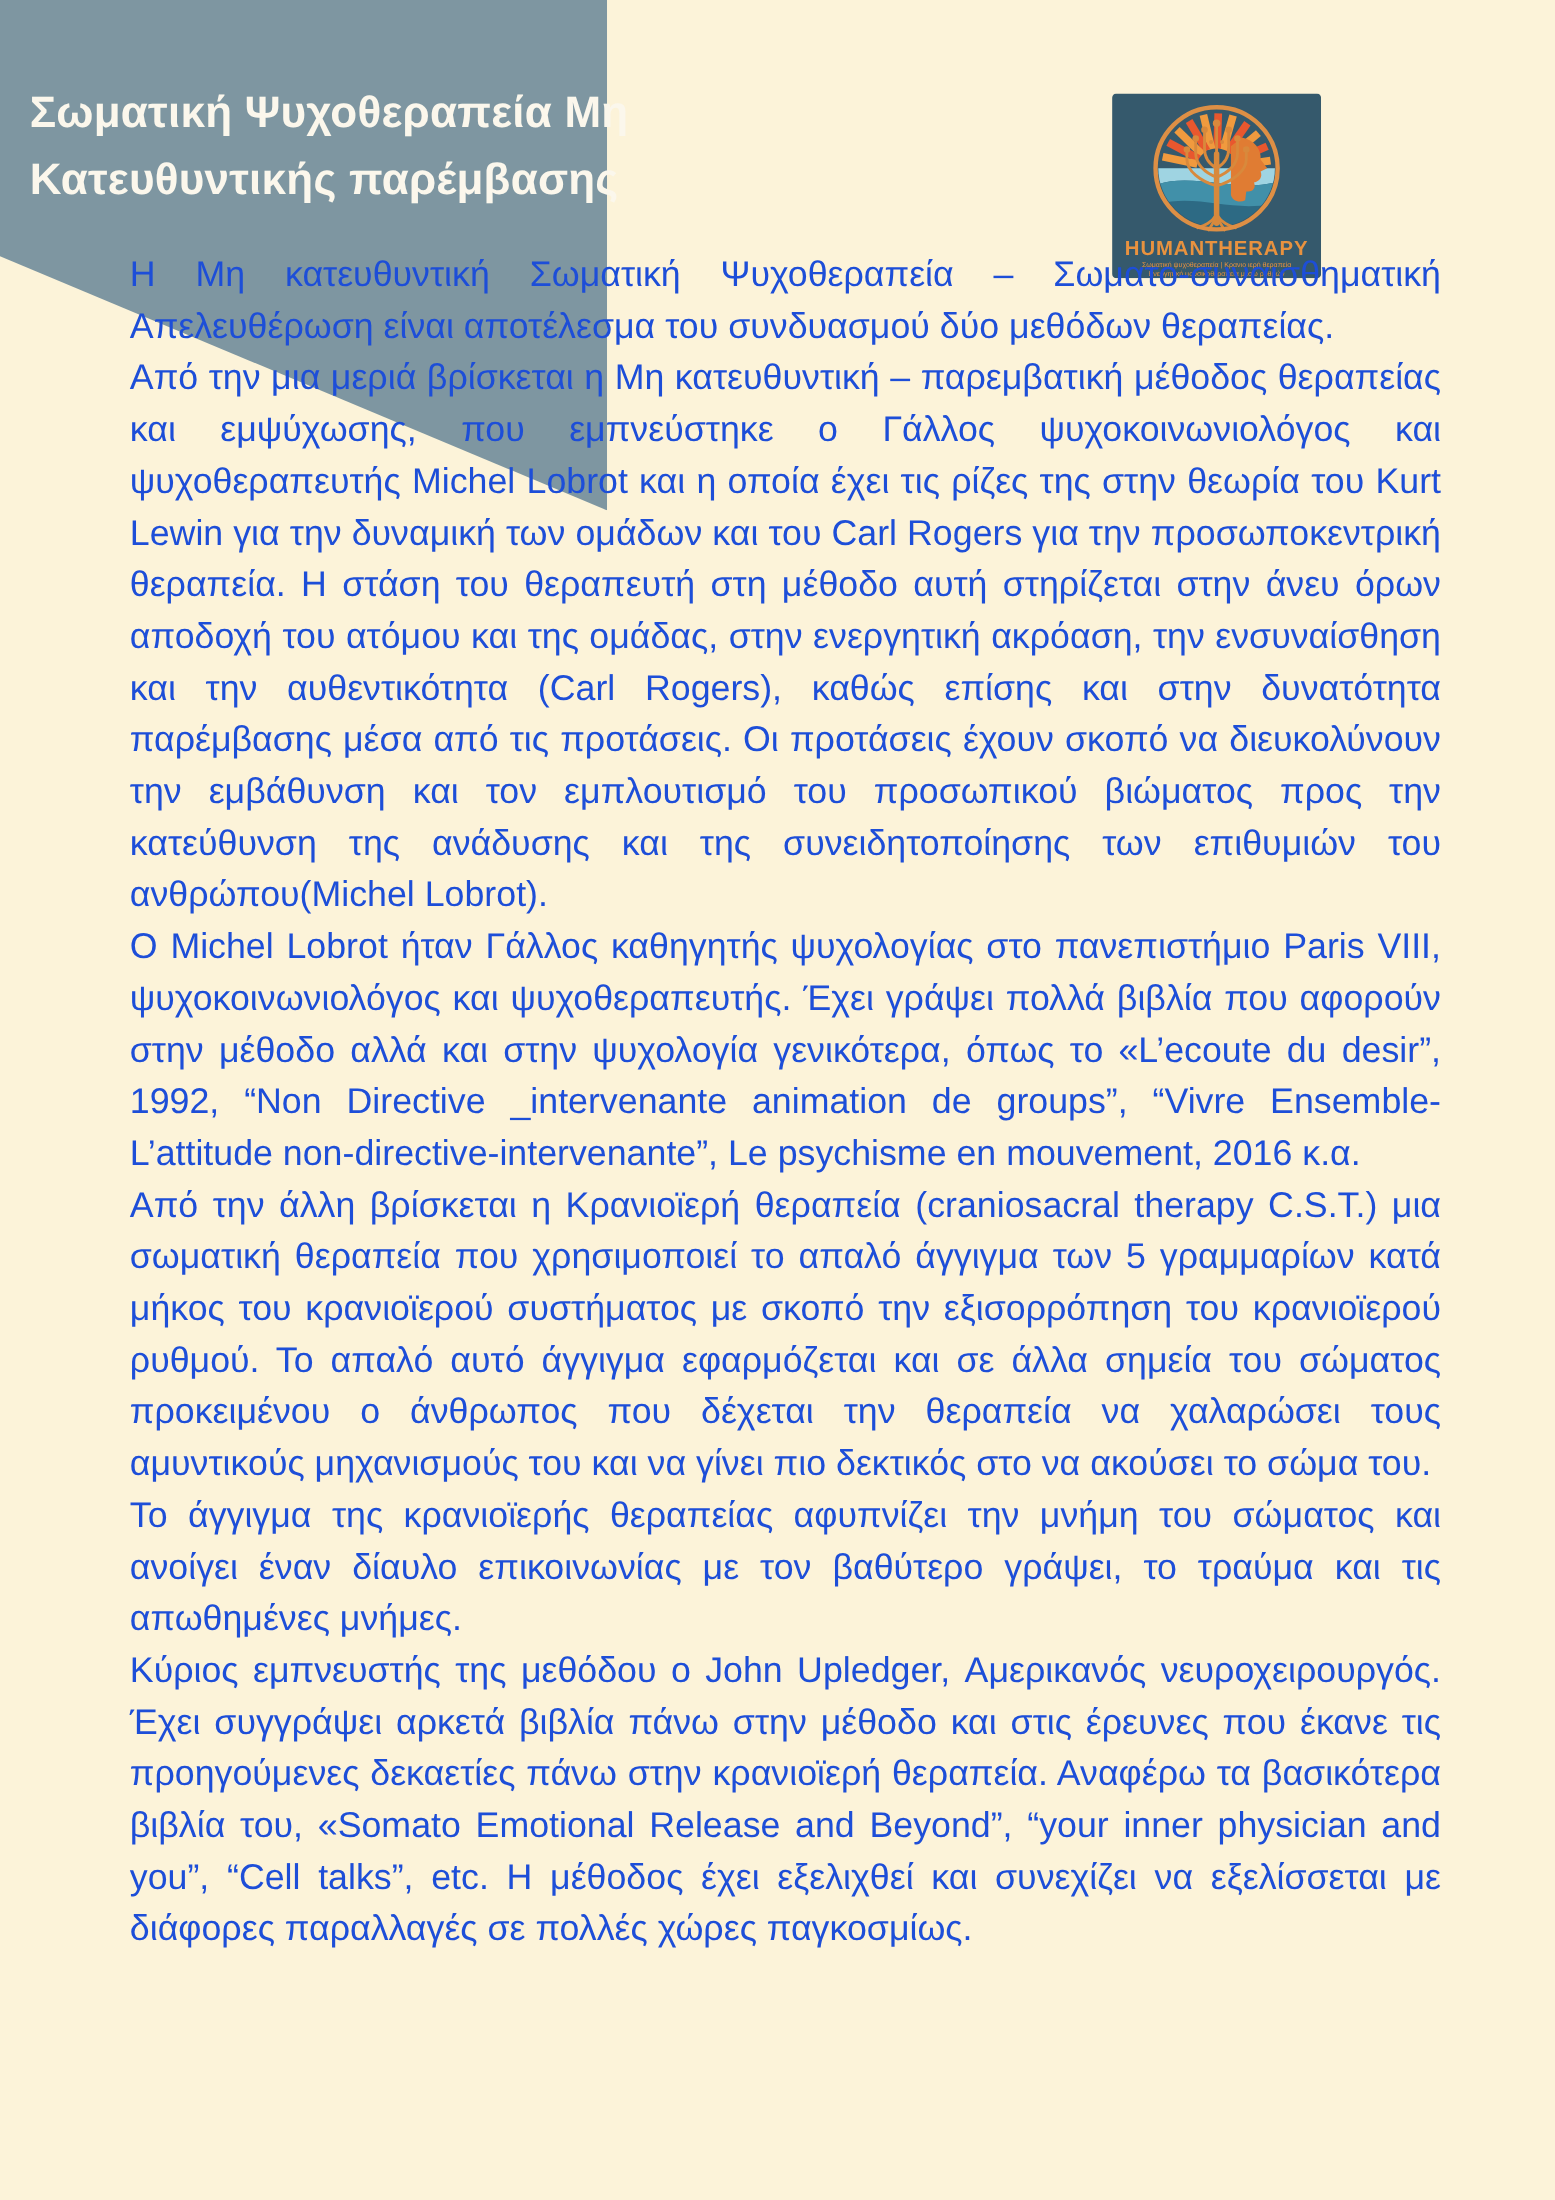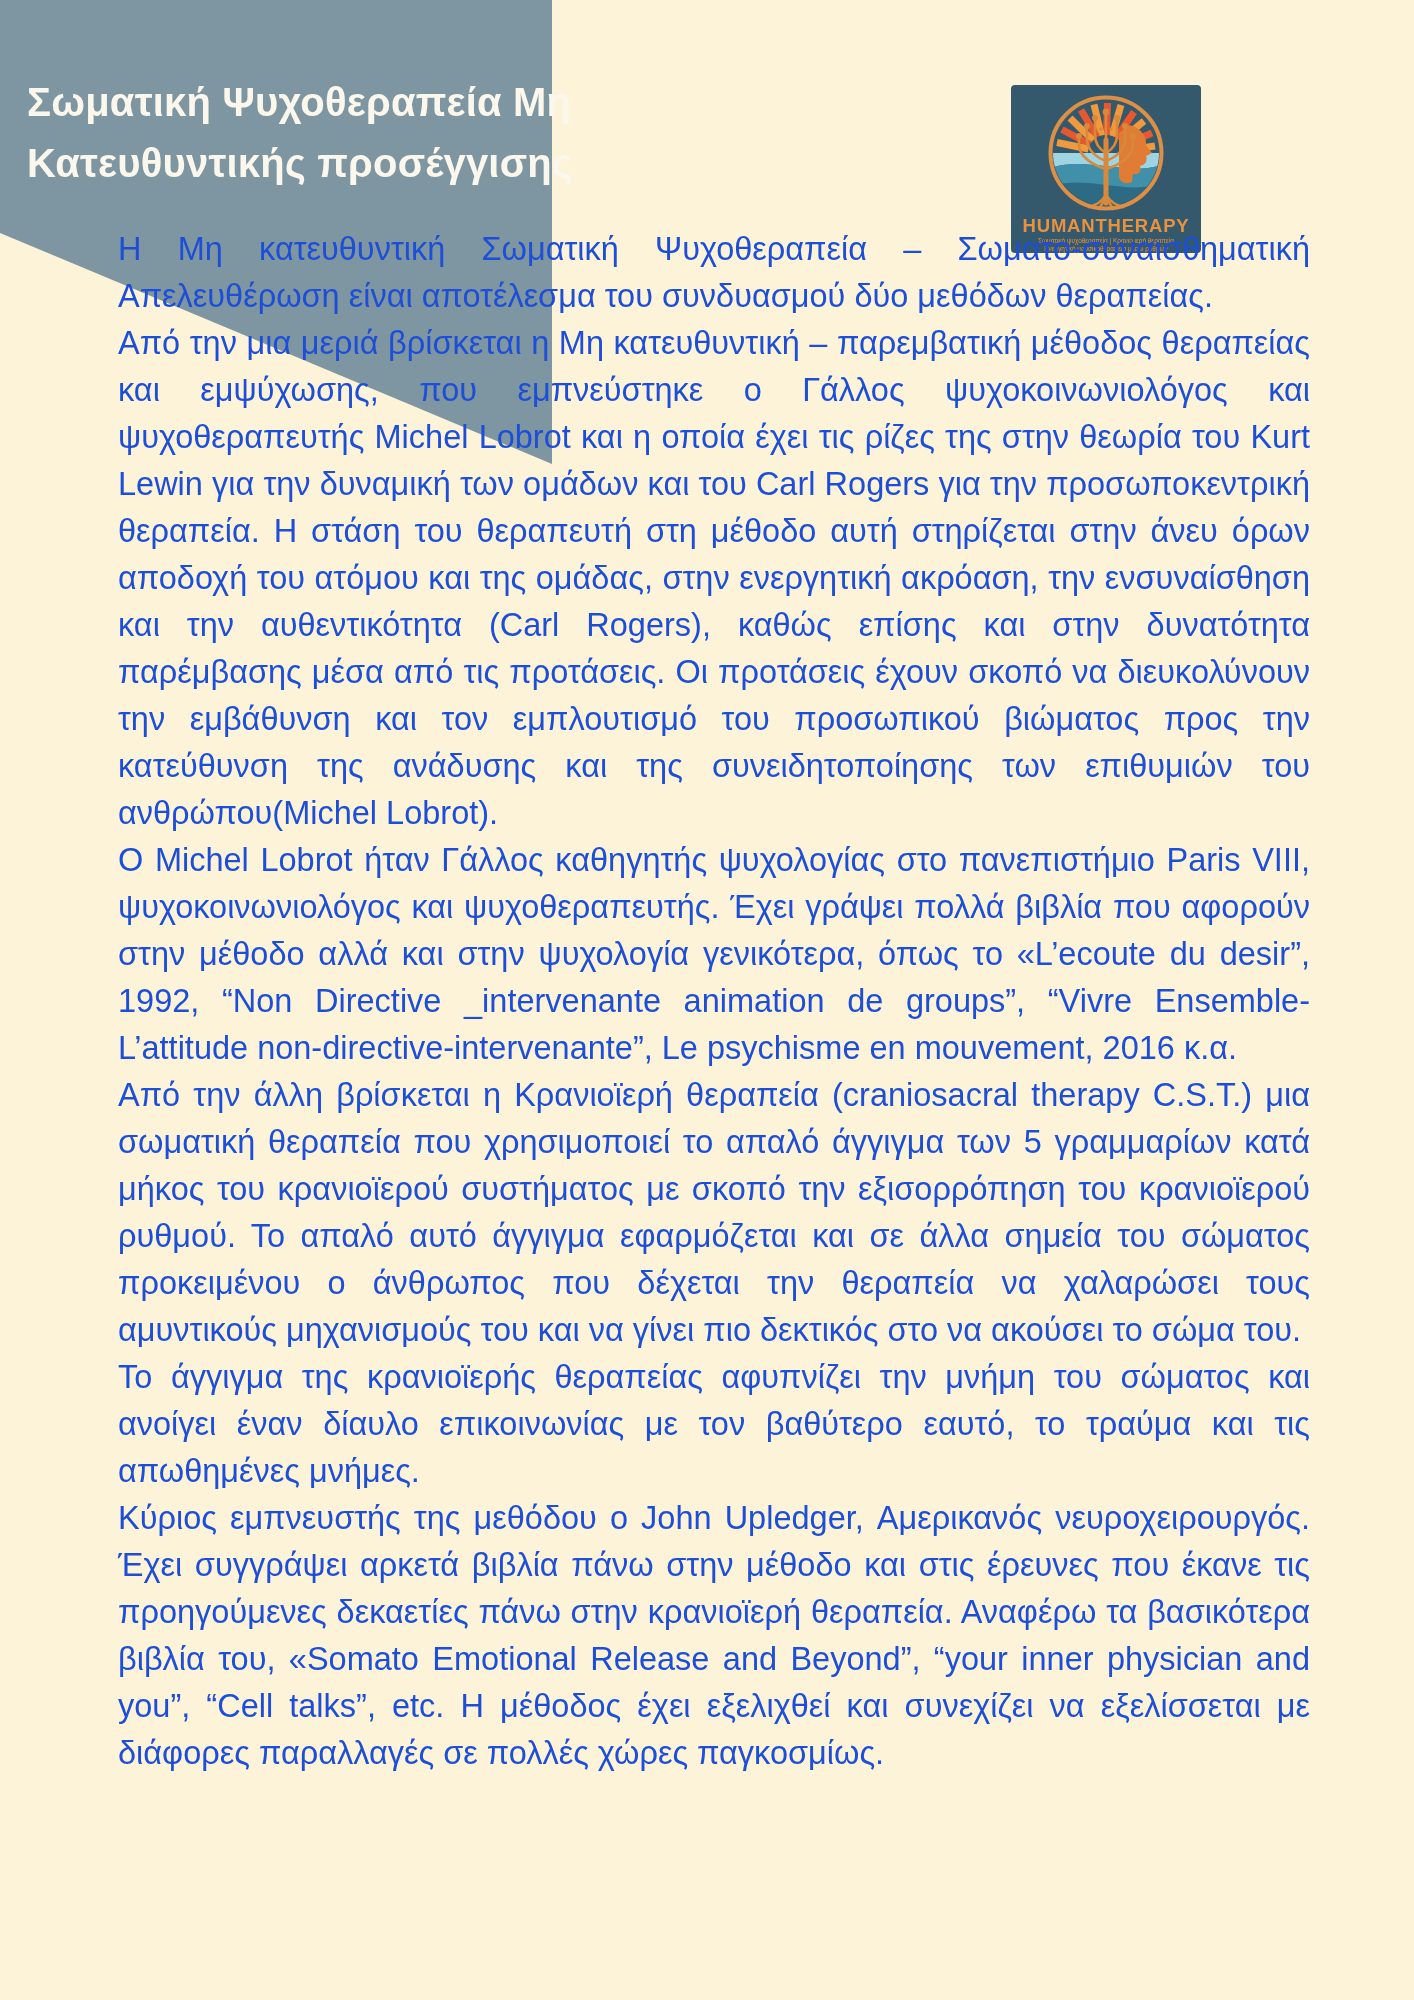--- a/index.html
+++ b/index.html
@@ -59,21 +59,21 @@
 </style>
 </head>
 <body>
 
 <div class="page">
 
   <div class="banner"></div>
 
   <div class="title-block">
     <div>Σωματική Ψυχοθεραπεία Μη</div>
-    <div>Κατευθυντικής προσέγγισης</div>
+    <div>Κατευθυντικής παρέμβασης</div>
   </div>
 
   <div class="logo">
     <svg viewBox="0 0 190 168" width="190" height="168" xmlns="http://www.w3.org/2000/svg">
       <defs>
         <clipPath id="emblemClip">
             <circle cx="95" cy="68" r="53"></circle>
           </clipPath>
       </defs>
       <rect x="0" y="0" width="190" height="168" rx="4" fill="#35596c"></rect>
@@ -135,17 +135,17 @@
       <text x="95" y="157.5" text-anchor="middle" font-size="6.4" fill="#e8923f">Σωματική ψυχοθεραπεία | Κρανιο ιερή θεραπεία</text>
       <text x="95" y="166" text-anchor="middle" font-size="6.4" fill="#e8923f">Ενεργητική μουσικοθεραπεία μέσω ρυθμών</text>
     </svg>
   </div>
 
   <div class="doc-body">
     <p>Η Μη κατευθυντική Σωματική Ψυχοθεραπεία – Σωματο-συναισθηματική Απελευθέρωση είναι αποτέλεσμα του συνδυασμού δύο μεθόδων θεραπείας.</p>
     <p>Από την μια μεριά βρίσκεται η Μη κατευθυντική – παρεμβατική μέθοδος θεραπείας και εμψύχωσης, που εμπνεύστηκε ο Γάλλος ψυχοκοινωνιολόγος και ψυχοθεραπευτής Michel Lobrot και η οποία έχει τις ρίζες της στην θεωρία του Kurt Lewin για την δυναμική των ομάδων και του Carl Rogers για την προσωποκεντρική θεραπεία. Η στάση του θεραπευτή στη μέθοδο αυτή στηρίζεται στην άνευ όρων αποδοχή του ατόμου και της ομάδας, στην ενεργητική ακρόαση, την ενσυναίσθηση και την αυθεντικότητα (Carl Rogers), καθώς επίσης και στην δυνατότητα παρέμβασης μέσα από τις προτάσεις. Οι προτάσεις έχουν σκοπό να διευκολύνουν την εμβάθυνση και τον εμπλουτισμό του προσωπικού βιώματος προς την κατεύθυνση της ανάδυσης και της συνειδητοποίησης των επιθυμιών του ανθρώπου(Michel Lobrot).</p>
     <p>Ο Michel Lobrot ήταν Γάλλος καθηγητής ψυχολογίας στο πανεπιστήμιο Paris VIII, ψυχοκοινωνιολόγος και ψυχοθεραπευτής. Έχει γράψει πολλά βιβλία που αφορούν στην μέθοδο αλλά και στην ψυχολογία γενικότερα, όπως το «L’ecoute du desir”, 1992, “Non Directive _intervenante animation de groups”, “Vivre Ensemble-L’attitude non-directive-intervenante”, Le psychisme en mouvement, 2016 κ.α.</p>
     <p>Από την άλλη βρίσκεται η Κρανιοϊερή θεραπεία (craniosacral therapy C.S.T.) μια σωματική θεραπεία που χρησιμοποιεί το απαλό άγγιγμα των 5 γραμμαρίων κατά μήκος του κρανιοϊερού συστήματος με σκοπό την εξισορρόπηση του κρανιοϊερού ρυθμού. Το απαλό αυτό άγγιγμα εφαρμόζεται και σε άλλα σημεία του σώματος προκειμένου ο άνθρωπος που δέχεται την θεραπεία να χαλαρώσει τους αμυντικούς μηχανισμούς του και να γίνει πιο δεκτικός στο να ακούσει το σώμα του.</p>
-    <p>Το άγγιγμα της κρανιοϊερής θεραπείας αφυπνίζει την μνήμη του σώματος και ανοίγει έναν δίαυλο επικοινωνίας με τον βαθύτερο εαυτό, το τραύμα και τις απωθημένες μνήμες.</p>
+    <p>Το άγγιγμα της κρανιοϊερής θεραπείας αφυπνίζει την μνήμη του σώματος και ανοίγει έναν δίαυλο επικοινωνίας με τον βαθύτερο γράψει, το τραύμα και τις απωθημένες μνήμες.</p>
     <p>Κύριος εμπνευστής της μεθόδου ο John Upledger, Αμερικανός νευροχειρουργός. Έχει συγγράψει αρκετά βιβλία πάνω στην μέθοδο και στις έρευνες που έκανε τις προηγούμενες δεκαετίες πάνω στην κρανιοϊερή θεραπεία. Αναφέρω τα βασικότερα βιβλία του, «Somato Emotional Release and Beyond”, “your inner physician and you”, “Cell talks”, etc. Η μέθοδος έχει εξελιχθεί και συνεχίζει να εξελίσσεται με διάφορες παραλλαγές σε πολλές χώρες παγκοσμίως.</p>
   </div>
 
 </div>
 
 </body></html>

